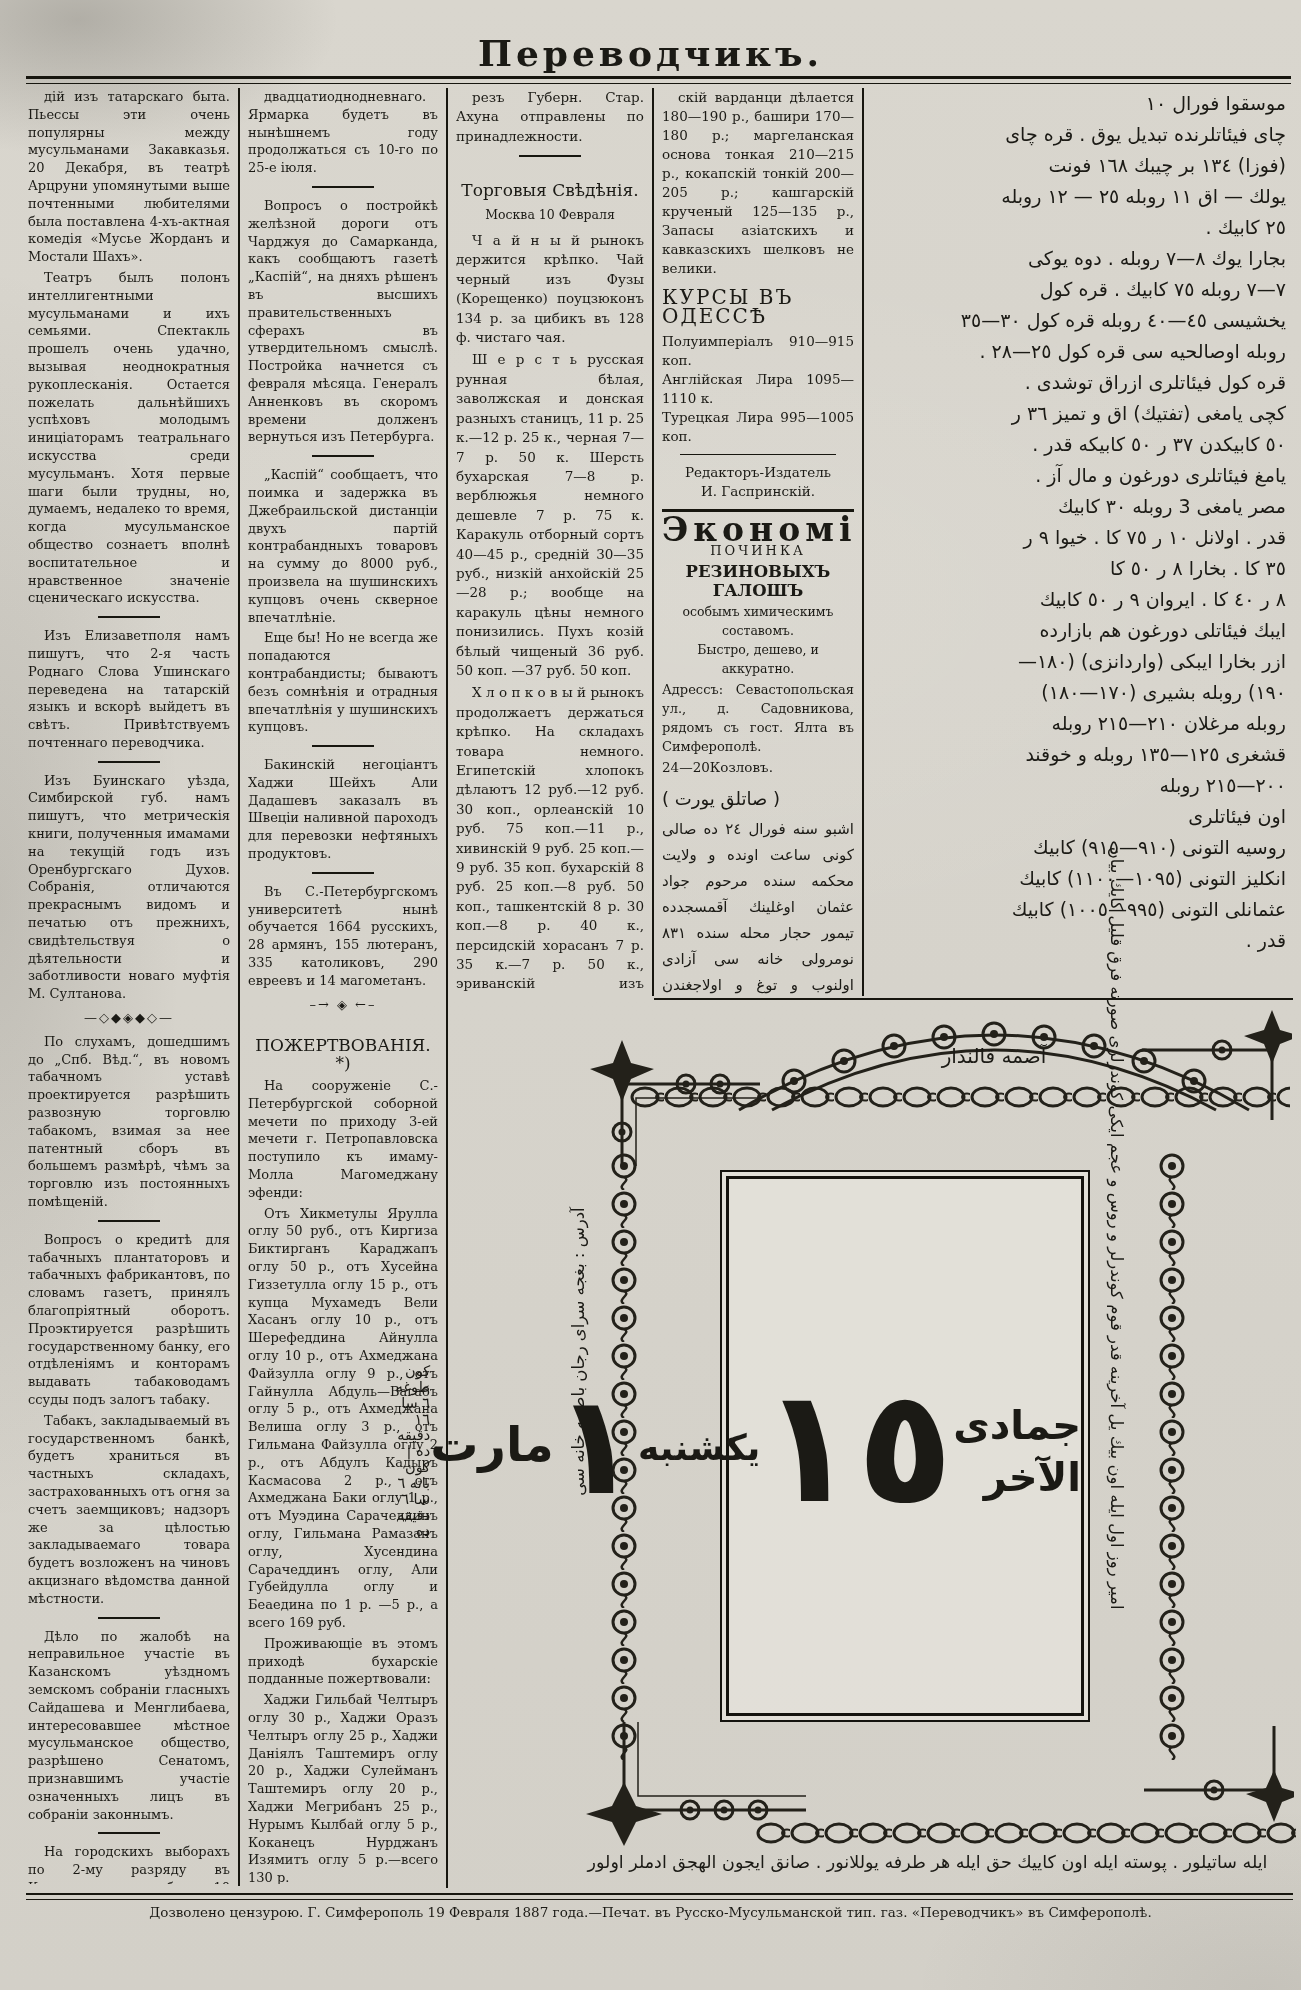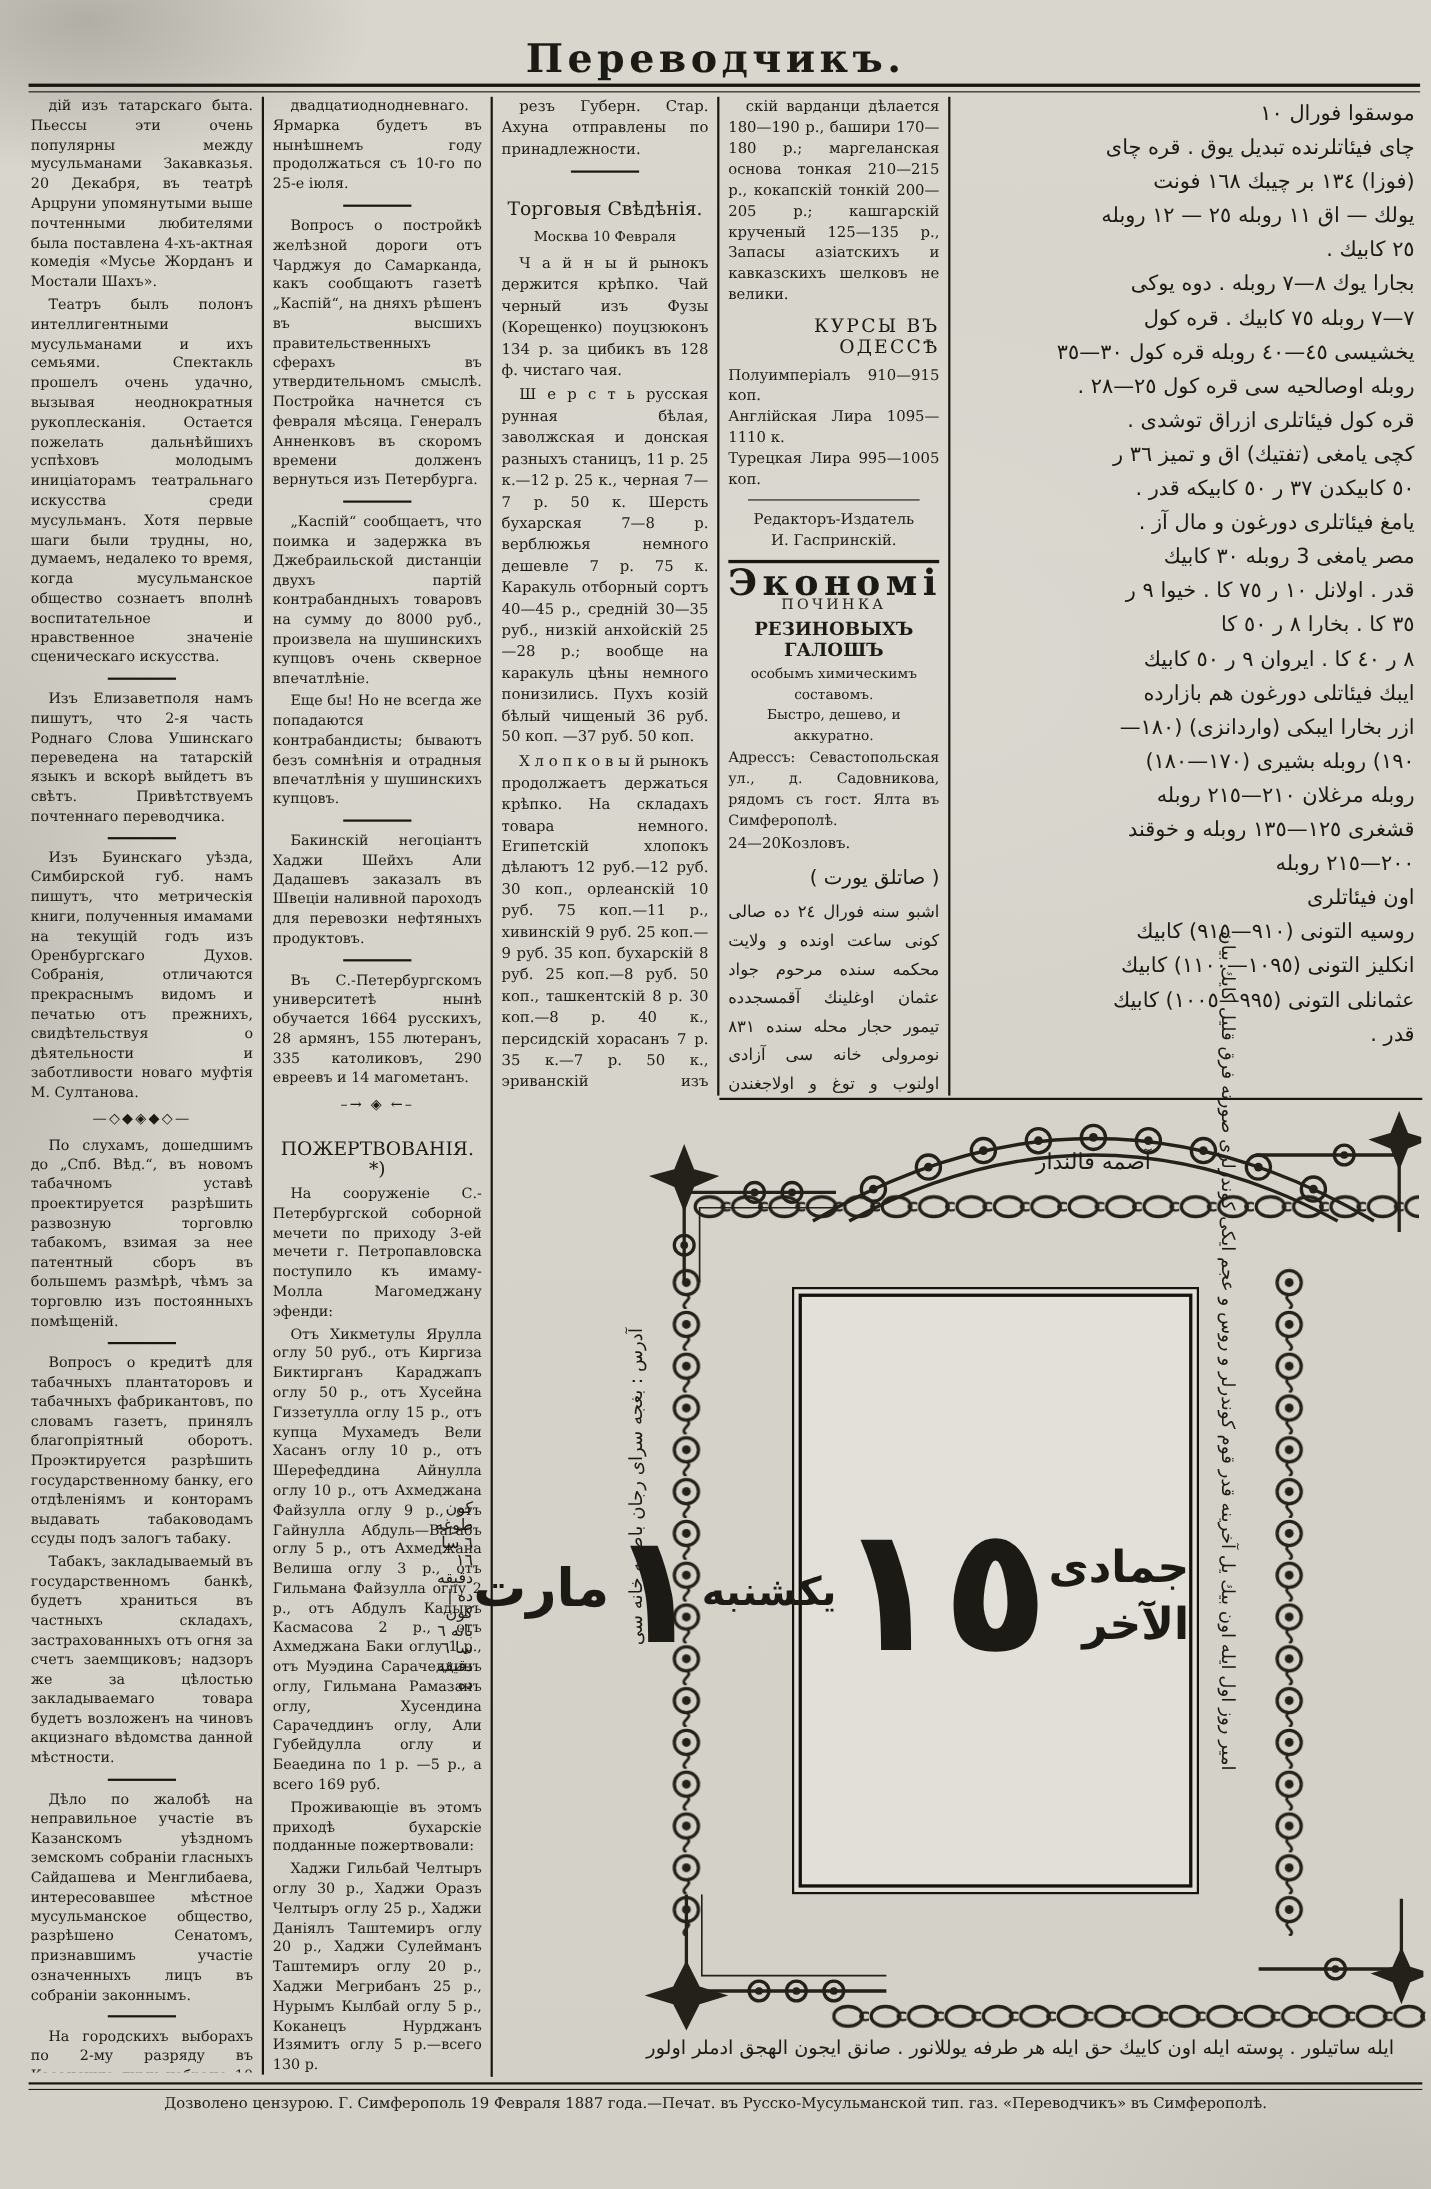--- a/index.html
+++ b/index.html
@@ -30,33 +30,33 @@
   #col3{left:456px;width:188px;height:906px;font-size:13.5px;line-height:19.4px;}
   #col4{left:662px;width:192px;height:906px;font-size:13.5px;line-height:19px;}
   #col5{left:874px;width:412px;height:902px;direction:rtl;
     font-family:"DejaVu Sans",sans-serif;font-size:19px;line-height:31px;}
 
   .b{margin:0;}
   .p{text-indent:16px;margin-bottom:3px;}
   .div{width:62px;border-top:2px solid #17160f;margin:9px auto;}
   .orn{text-align:center;letter-spacing:2px;margin:6px 0;text-indent:0;}
   .h1{text-align:center;text-indent:0;font-size:17px;margin:24px 0 4px;}
-  .h1s{text-align:right;text-indent:0;font-size:17px;letter-spacing:2px;margin:10px 0 6px;}
+  .h1s{text-align:left;text-indent:0;font-size:20px;letter-spacing:2px;margin:10px 0 6px;}
   .sub{text-align:center;text-indent:0;font-size:12.5px;margin-bottom:7px;}
   .line{text-indent:0;}
   .linec{text-align:center;text-indent:0;}
   .rule{border-top:1.5px solid #17160f;margin:8px 18px;}
   .thick{border-top:3.5px solid #17160f;margin:8px 0;}
   .adtitle{font-size:33px;font-weight:bold;letter-spacing:5px;text-align:center;text-indent:0;margin:8px 0 2px;}
   .adsub{font-size:13px;letter-spacing:3px;text-align:center;text-indent:0;}
   .adhead{font-size:16.5px;font-weight:bold;text-align:center;text-indent:0;margin:2px 0;}
   .adline{font-size:12.5px;text-align:center;text-indent:0;}
   .adjust{font-size:13px;text-indent:0;margin-top:2px;}
   .split{display:flex;justify-content:flex-start;text-indent:0;font-size:13.5px;margin:2px 0 6px;}
-  .arhead{direction:rtl;font-family:"DejaVu Sans",sans-serif;text-align:right;text-indent:0;
+  .arhead{direction:rtl;font-family:"DejaVu Sans",sans-serif;text-align:left;text-indent:0;
     font-size:18px;margin:12px 0 8px;}
   .ar{direction:rtl;font-family:"DejaVu Sans",sans-serif;font-size:15px;line-height:26px;
     text-align:justify;text-indent:0;}
   .arl{text-align:right;text-indent:0;}
 
   .cal{position:absolute;left:452px;top:1000px;width:845px;height:895px;}
   .cal svg{display:block;}
   .cal-arc{position:absolute;left:282px;top:2px;}
   .cal-label{position:absolute;left:462px;top:44px;width:160px;text-align:center;
     direction:rtl;font-family:"DejaVu Sans",sans-serif;font-size:20px;}

